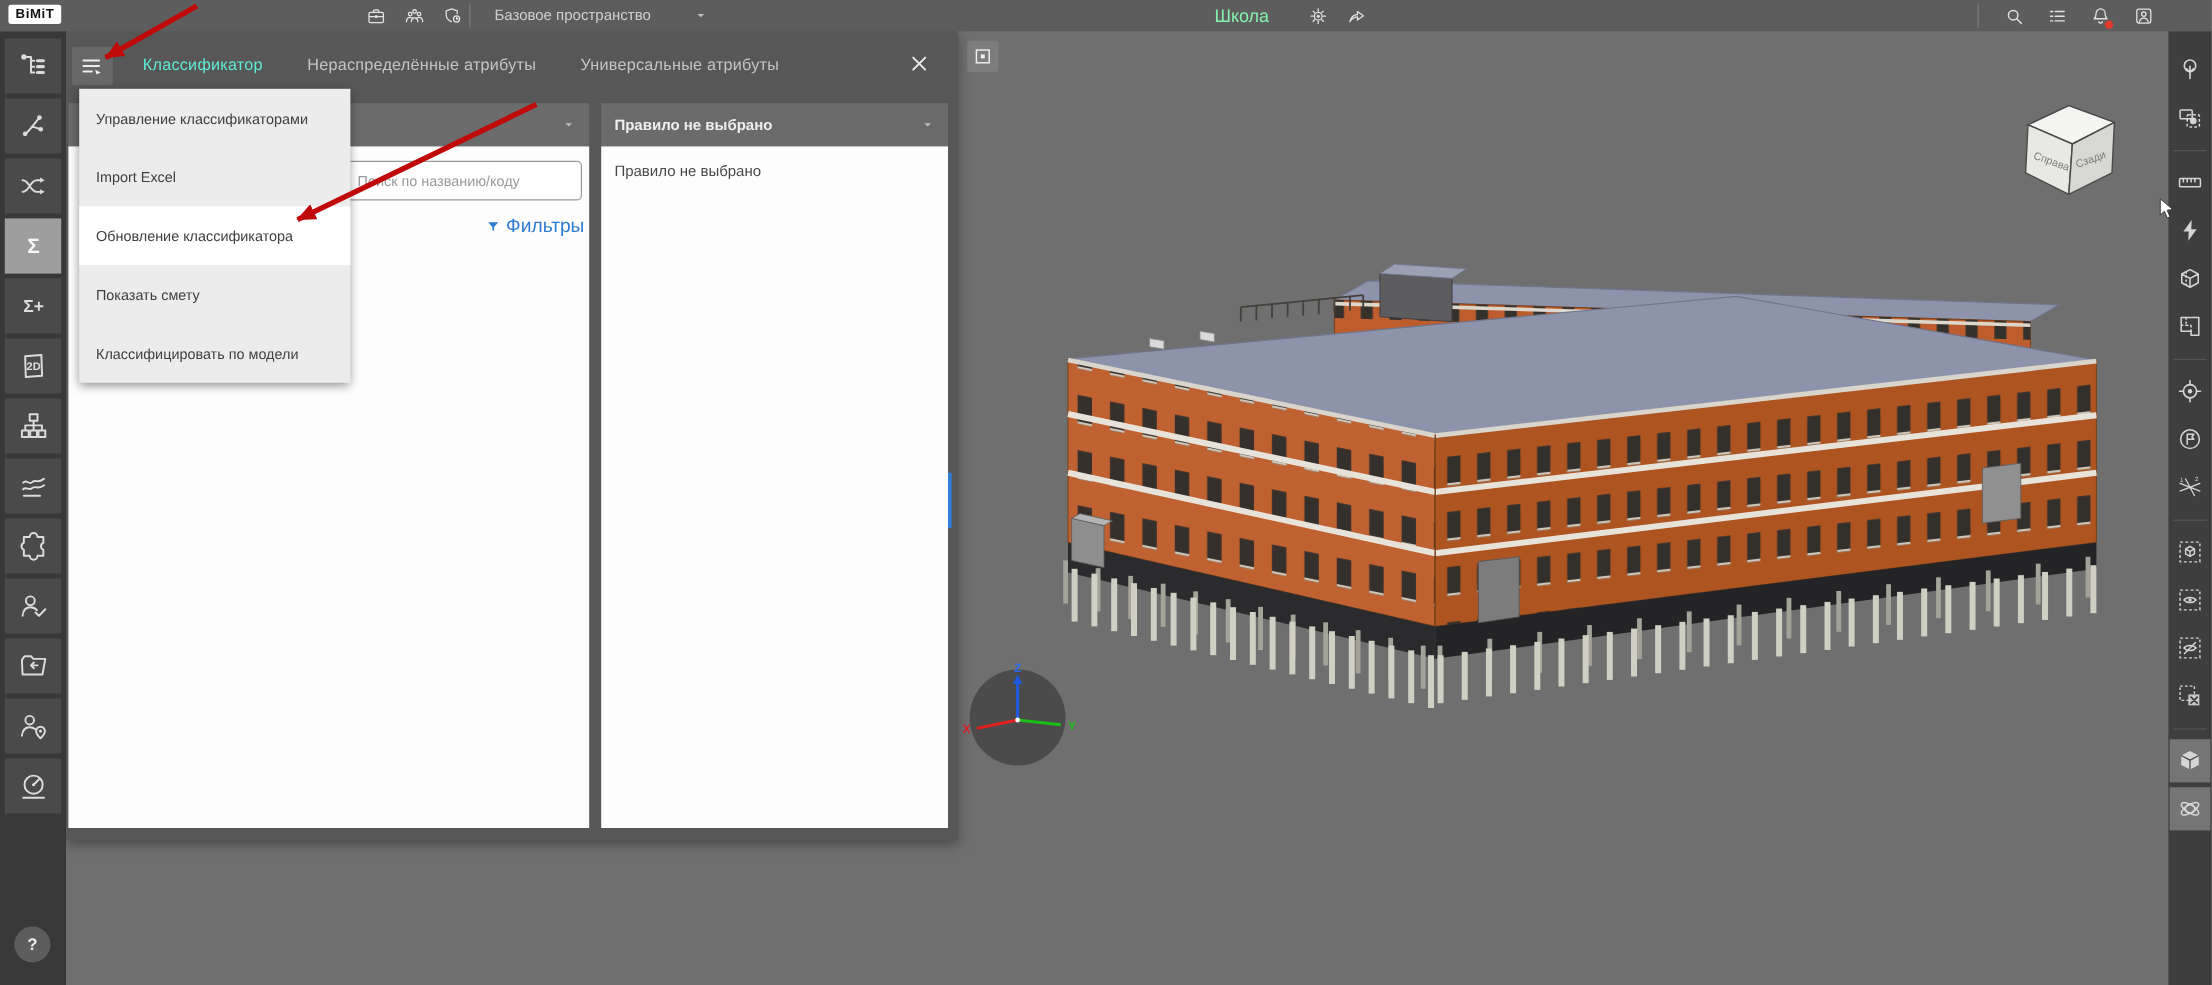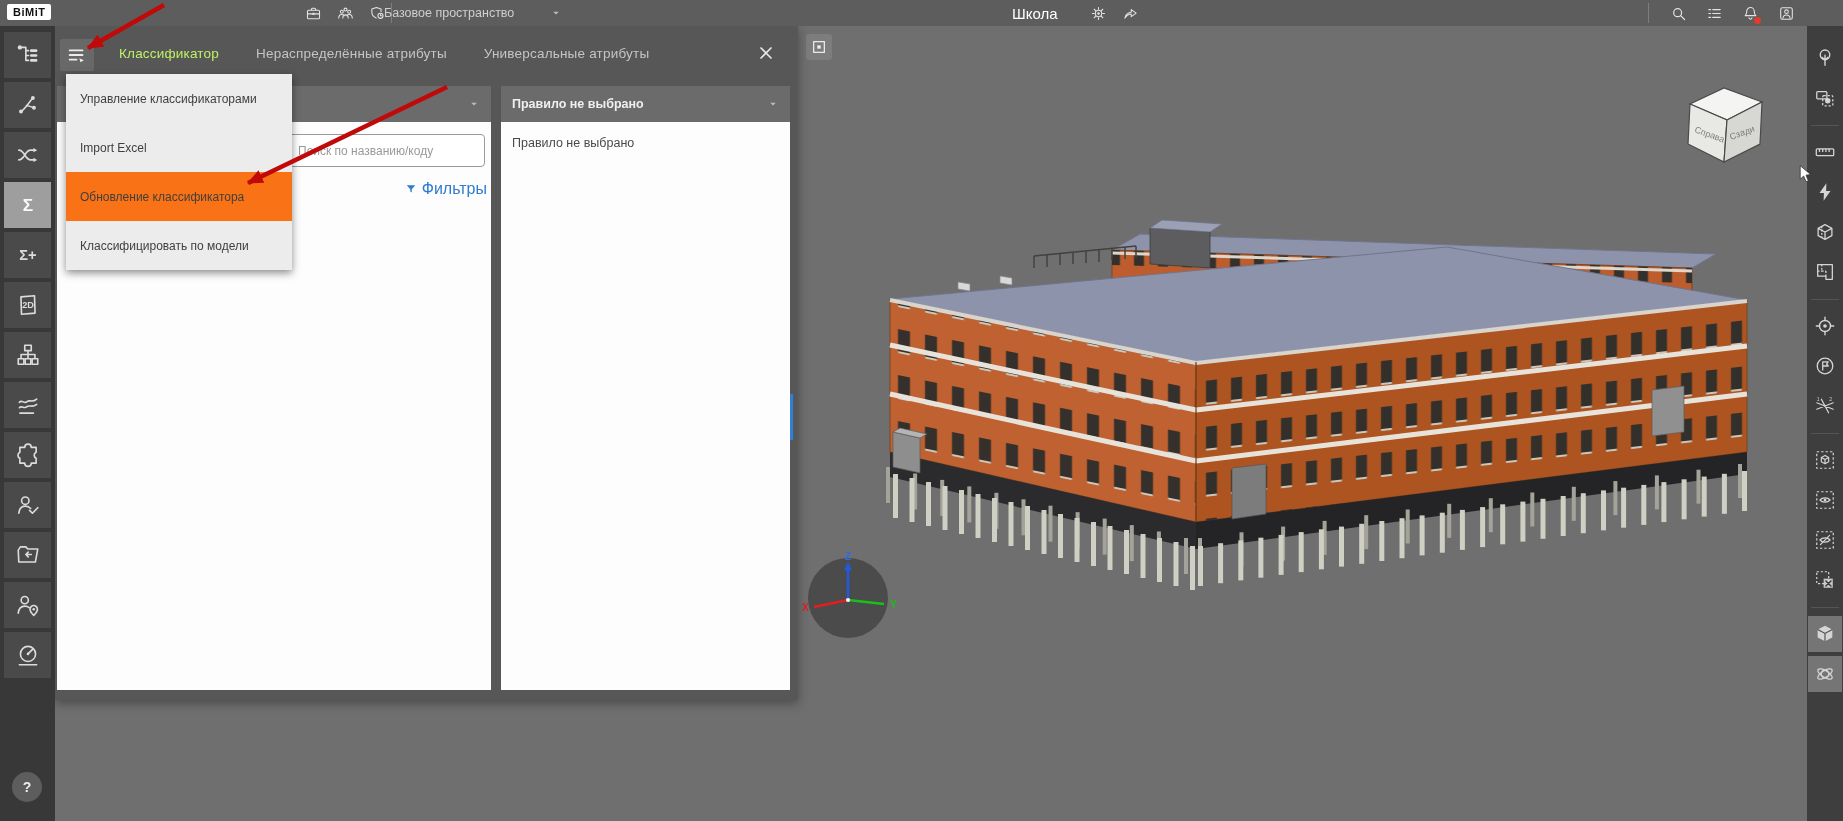--- a/index.html
+++ b/index.html
@@ -12,24 +12,24 @@
   #topbar{position:absolute;left:0;top:0;width:1843px;height:26px;background:#5d5d5d;z-index:30;display:flex;align-items:center;}
   #logo{position:absolute;left:7px;top:4px;background:#fff;color:#111;font-weight:bold;font-size:11px;
         padding:2px 6px;border-radius:2px;letter-spacing:.5px;}
   .tb-group{position:absolute;top:0;height:26px;display:flex;align-items:center;gap:12px;}
   #tb-left-tools{left:303px;}
   #tb-title-icons{left:1088px;}
   #tb-right-icons{left:1668px;gap:16px;}
   .tb-ic{width:20px;height:20px;display:flex;align-items:center;justify-content:center;position:relative;cursor:pointer;}
   .tb-ic .ic{width:17px;height:17px;color:#e3e3e3;}
   .tb-div{position:absolute;top:3px;width:1px;height:20px;background:#7d7d7d;}
-  #workspace{position:absolute;left:384px;top:0;height:26px;display:flex;align-items:center;gap:36px;cursor:pointer;}
+  #workspace{position:absolute;left:412px;top:0;height:26px;display:flex;align-items:center;gap:36px;cursor:pointer;}
   #workspace-label{color:#cfcfcf;font-size:12.5px;}
   .caret{width:12px;height:12px;color:#bdbdbd;}
-  #project-title{position:absolute;left:1012px;top:0;height:26px;display:flex;align-items:center;color:#ffffff;font-size:15px;}
+  #project-title{position:absolute;left:1012px;top:0;height:26px;display:flex;align-items:center;color:#86efac;font-size:15px;}
   .badge{position:absolute;right:-1px;bottom:-1px;width:7px;height:7px;border-radius:50%;background:#e23b2e;}
   
   #sidebar{position:absolute;left:0;top:26px;width:55px;height:795px;background:#383838;z-index:25;}
   .side-tile{position:absolute;left:4px;width:47px;height:46px;background:#4a4a4a;display:flex;align-items:center;justify-content:center;cursor:pointer;}
   .side-tile .ic{width:26px;height:26px;color:#dcdcdc;}
   .side-tile.active{background:#9e9e9e;}
   .side-tile.active .ic{color:#fafafa;}
   #help-btn{position:absolute;left:12px;top:746px;width:30px;height:30px;border-radius:50%;background:#5d5d5d;
             color:#ececec;font-weight:bold;font-size:14px;display:flex;align-items:center;justify-content:center;cursor:pointer;}
   
@@ -47,21 +47,21 @@
   #mouse-cursor{position:absolute;left:1799px;top:165px;z-index:40;}
   
   #panel{position:absolute;left:55px;top:26px;width:743px;height:674px;background:#575757;z-index:10;
          box-shadow:0 3px 10px rgba(0,0,0,.35);}
   #tabbar{position:absolute;left:0;top:0;width:100%;height:54px;}
   #menu-btn{position:absolute;left:5px;top:13px;width:34px;height:32px;background:#686868;border-radius:2px;
             display:flex;align-items:center;justify-content:center;cursor:pointer;}
   #menu-btn .ic{width:22px;height:22px;color:#ececec;}
   #tabs{position:absolute;left:64px;top:0;height:54px;display:flex;align-items:center;}
   .tab{font-size:13.5px;color:#c4c4c4;margin-right:37px;letter-spacing:.2px;cursor:pointer;white-space:nowrap;}
-  .tab.active{color:#bef264;}
+  .tab.active{color:#5eead4;}
   #panel-close{position:absolute;right:22px;top:17px;width:20px;height:20px;cursor:pointer;}
   #panel-close .ic{width:20px;height:20px;color:#e8e8e8;}
   .sub-header{position:absolute;top:60px;height:36px;background:#6b6b6b;display:flex;align-items:center;
               justify-content:space-between;padding:0 11px;box-sizing:border-box;}
   #left-header{left:2px;width:434px;}
   #right-header{left:446px;width:289px;}
   .sub-header .hdr-text{color:#efefef;font-size:12.5px;font-weight:bold;}
   .body-panel{position:absolute;top:96px;height:568px;background:#fdfdfd;}
   #left-body{left:2px;width:434px;}
   #right-body{left:446px;width:289px;}
@@ -71,21 +71,21 @@
   #search-input::placeholder{color:#9a9a9a;}
   #filters-link{position:absolute;right:4px;top:58px;display:flex;align-items:center;gap:5px;cursor:pointer;}
   #filters-link .ic{width:12px;height:12px;color:var(--accent,#2f7cd0);}
   #filters-label{color:var(--accent,#2f7cd0);font-size:16px;}
   #rule-body-text{padding:14px 11px;font-size:12.5px;color:#4a4a4a;}
   #blue-scroll{position:absolute;left:735px;top:368px;width:3px;height:46px;background:#2f7fd6;}
   
   #dropdown-menu{position:absolute;left:11px;top:48px;width:226px;background:#ececec;z-index:30;
                  box-shadow:0 3px 8px rgba(0,0,0,.45);}
   .menu-item{height:49px;display:flex;align-items:center;padding:0 14px;font-size:12px;color:#3f3f3f;cursor:pointer;white-space:nowrap;}
-  .menu-item.hl{background:#f97316;}
+  .menu-item.hl{background:#ffffff;}
   
   #arrows{position:absolute;left:0;top:0;z-index:50;pointer-events:none;}
   .ic{display:block;}
 </style>
 </head>
 <body>
 
 <svg width="0" height="0" style="position:absolute">
   <defs>
     <g id="symdefs"></g>
@@ -776,20 +776,21 @@
   </div>
   <div class="body-panel" id="right-body">
     <div id="rule-body-text">Правило не выбрано</div>
   </div>
   <div id="blue-scroll"></div>
 
   <div id="dropdown-menu">
       <div class="menu-item">Управление классификаторами</div>
       <div class="menu-item">Import Excel</div>
       <div class="menu-item hl">Обновление классификатора</div>
+      <div class="menu-item">Показать смету</div>
       <div class="menu-item">Классифицировать по модели</div>
     </div>
 </div>
 
 <svg id="arrows" width="1843" height="821" viewBox="0 0 1843 821">
   <line x1="164" y1="5" x2="88" y2="48" stroke="#c00909" stroke-width="4.5" marker-end="url(#arrowhead)"></line>
   <line x1="447" y1="87" x2="248" y2="183" stroke="#c00909" stroke-width="4.5" marker-end="url(#arrowhead)"></line>
 </svg>
 
 </body></html>

